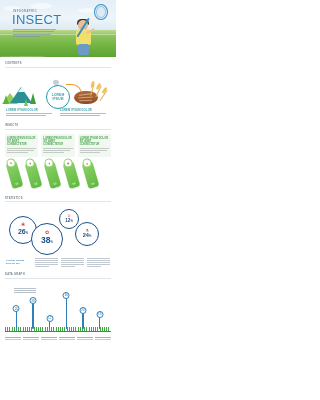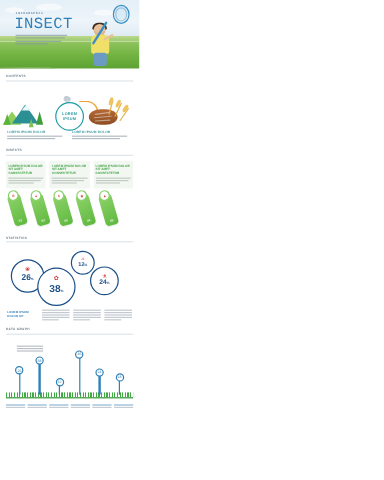--- a/index.html
+++ b/index.html
@@ -6,21 +6,21 @@
   html,body { background:#ffffff; }
   body {
     width:116px; height:400px;
     font-family:"Liberation Sans", sans-serif;
     overflow:hidden; position:relative;
   }
   .page { width:116px; height:400px; position:relative; background:#fff; }
 
   
   .hero { position:relative; width:116px; height:57px; overflow:hidden;
-          background:linear-gradient(#dceaf4 0%, #e7f1f7 38%, #cfe3ef 46%, #9fca76 56%, #7fb84f 72%, #6aad3f 100%);font-family:Liberation Mono, monospace; }
+          background:linear-gradient(#dceaf4 0%, #e7f1f7 38%, #cfe3ef 46%, #9fca76 56%, #7fb84f 72%, #6aad3f 100%); }
   .hero-sky { position:absolute; left:0; top:0; width:116px; height:30px;
               background:linear-gradient(#e4eff7 0%,#eef5fa 60%,#dfeaf2 100%); }
   .hero-cloud { position:absolute; background:#fff; opacity:.55; border-radius:50%; }
   .c1 { left:4px; top:6px; width:16px; height:5px; }
   .c2 { left:30px; top:3px; width:22px; height:6px; }
   .c3 { left:78px; top:8px; width:18px; height:5px; }
   .hero-field { position:absolute; left:0; top:30px; width:116px; height:27px;
                 background:linear-gradient(#bcd98f 0%,#8dc25c 22%,#74b544 55%,#5da333 100%); }
   .hero-field::after { content:""; position:absolute; left:0; top:4px; width:116px; height:1px;
                        background:rgba(255,255,255,.35); }

